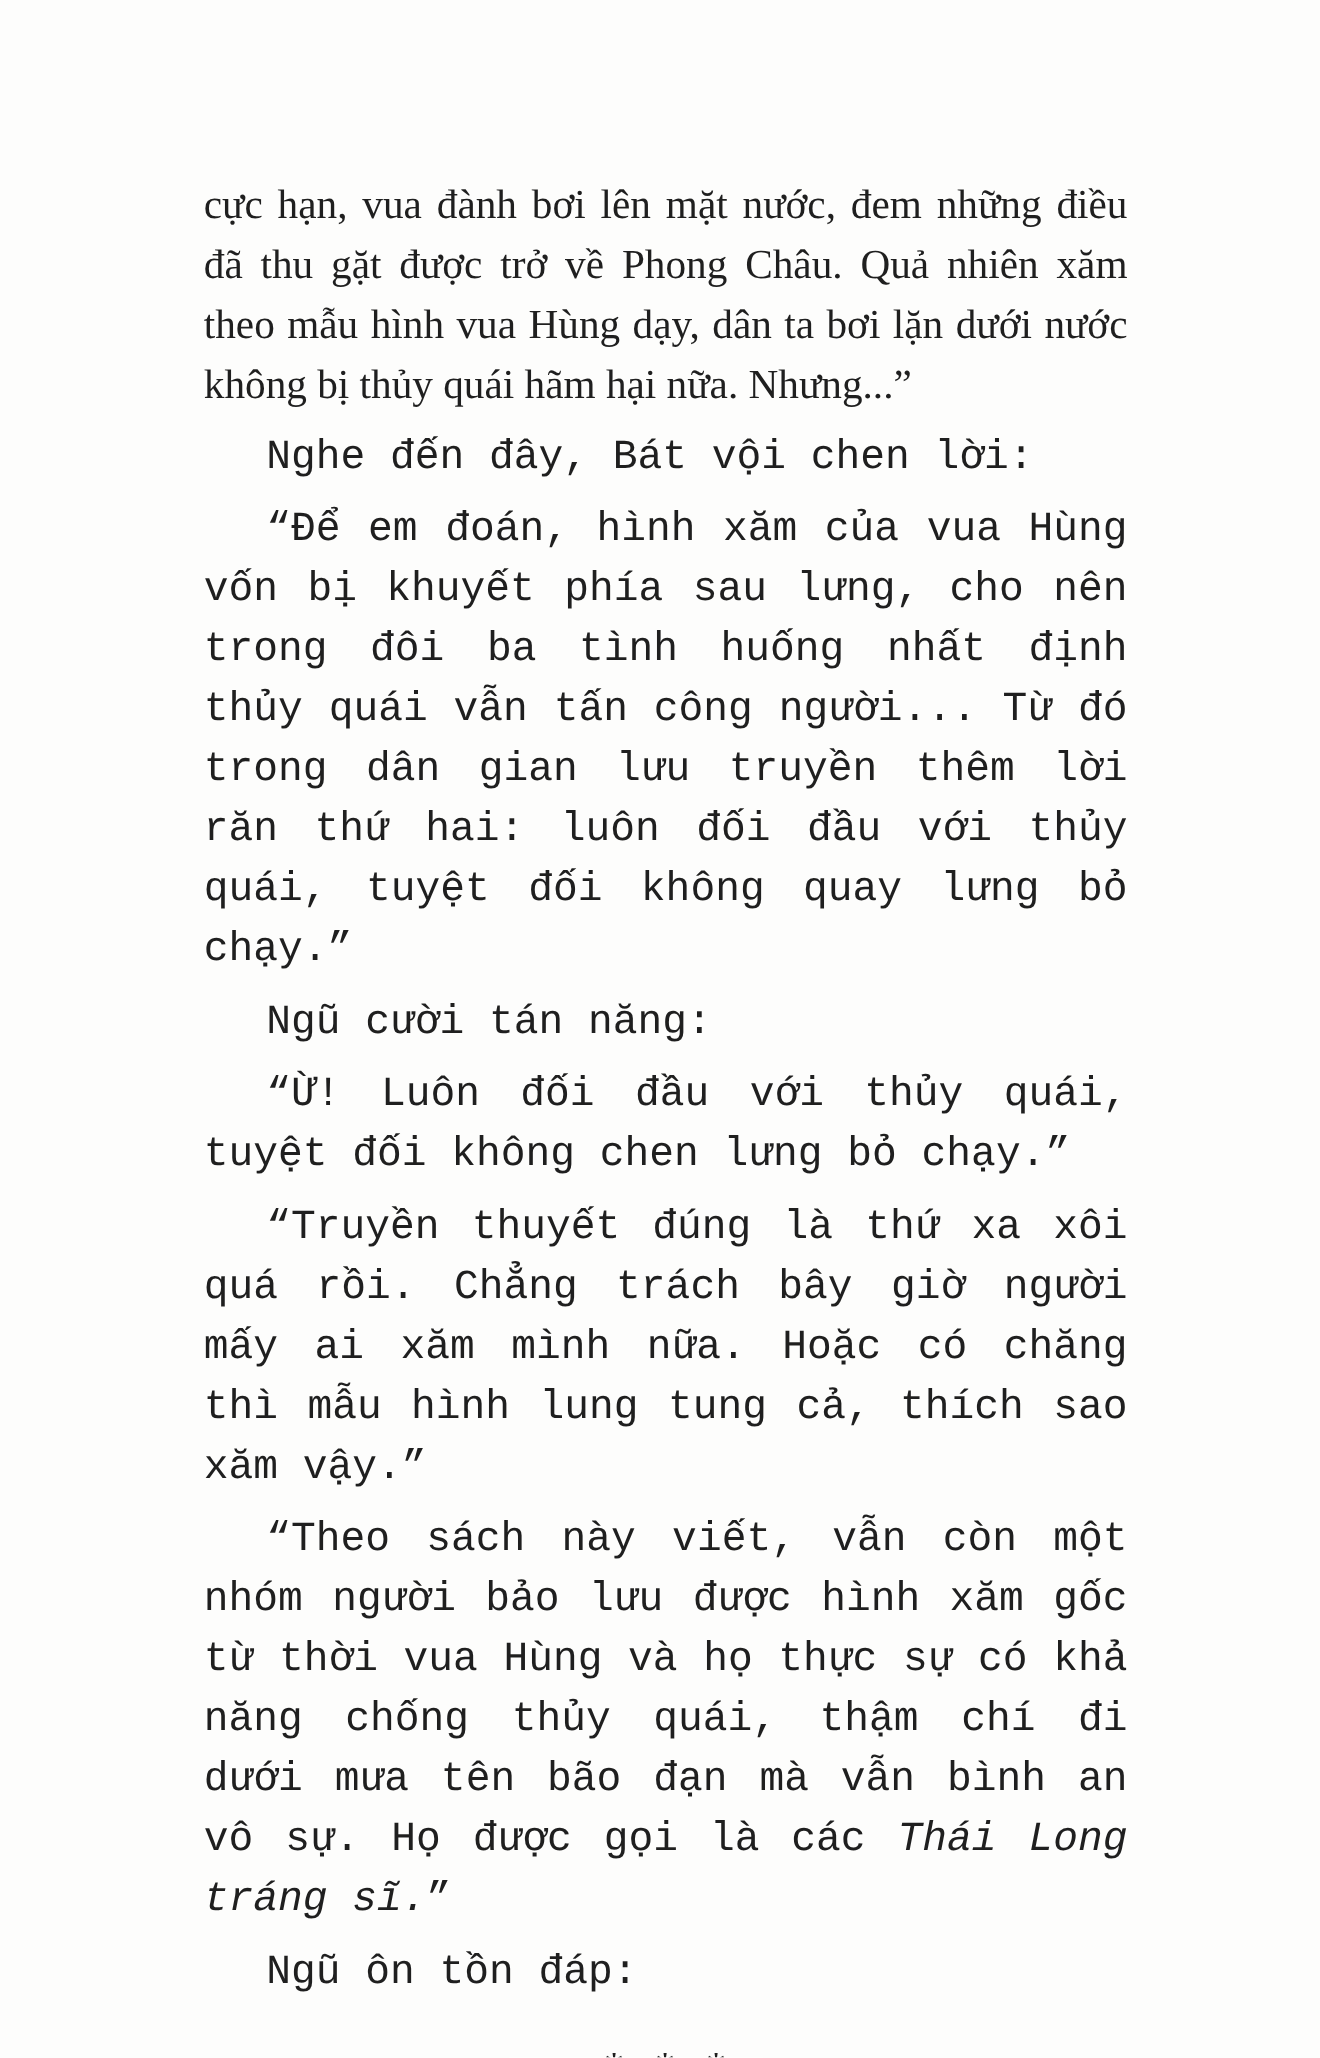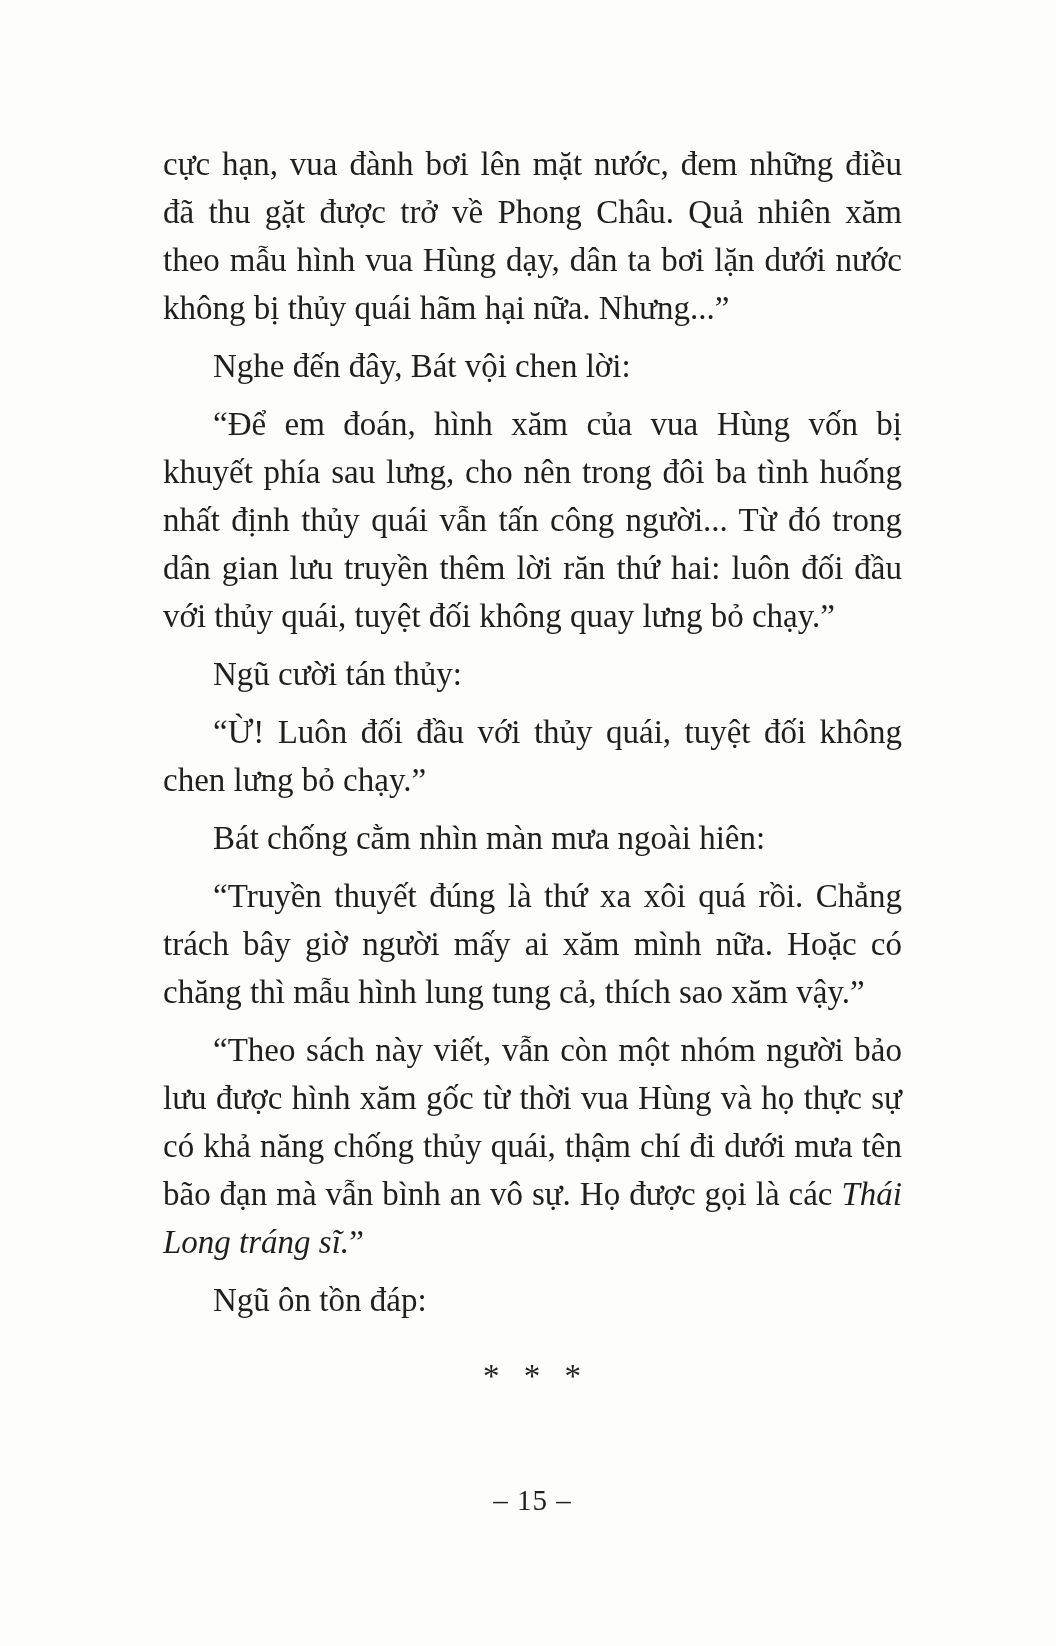--- a/index.html
+++ b/index.html
@@ -28,20 +28,21 @@
   }
   p.body {
     font-size: 33px;
     line-height: 48px;
     margin: 0 0 10px 0;
     text-align: justify;
     text-justify: inter-word;
   }
   p.body.indent {
     text-indent: 50px;
+    font-family: Liberation Mono, monospace;
   }
   .separator {
     margin-top: 28px;
     text-align: center;
     font-size: 33px;
     line-height: 48px;
     word-spacing: 14px;
     letter-spacing: 1px;
   }
   .page-number {
@@ -54,22 +55,21 @@
   i { font-style: italic; }
 </style>
 </head>
 <body>
 
 <div class="page">
   <div class="text-block">
     <p class="body">cực hạn, vua đành bơi lên mặt nước, đem những điều đã thu gặt được trở về Phong Châu. Quả nhiên xăm theo mẫu hình vua Hùng dạy, dân ta bơi lặn dưới nước không bị thủy quái hãm hại nữa. Nhưng...”</p>
     <p class="body indent">Nghe đến đây, Bát vội chen lời:</p>
     <p class="body indent">“Để em đoán, hình xăm của vua Hùng vốn bị khuyết phía sau lưng, cho nên trong đôi ba tình huống nhất định thủy quái vẫn tấn công người... Từ đó trong dân gian lưu truyền thêm lời răn thứ hai: luôn đối đầu với thủy quái, tuyệt đối không quay lưng bỏ chạy.”</p>
-    <p class="body indent">Ngũ cười tán thủy:</p>
+    <p class="body indent">Ngũ cười tán năng:</p>
     <p class="body indent">“Ừ! Luôn đối đầu với thủy quái, tuyệt đối không chen lưng bỏ chạy.”</p>
-    <p class="body indent">Bát chống cằm nhìn màn mưa ngoài hiên:</p>
     <p class="body indent">“Truyền thuyết đúng là thứ xa xôi quá rồi. Chẳng trách bây giờ người mấy ai xăm mình nữa. Hoặc có chăng thì mẫu hình lung tung cả, thích sao xăm vậy.”</p>
     <p class="body indent"><span>“Theo sách này viết, vẫn còn một nhóm người bảo lưu được hình xăm gốc từ thời vua Hùng và họ thực sự có khả năng chống thủy quái, thậm chí đi dưới mưa tên bão đạn mà vẫn bình an vô sự. Họ được gọi là các </span><i>Thái Long tráng sĩ.</i><span>”</span></p>
     <p class="body indent">Ngũ ôn tồn đáp:</p>
     <div class="separator">* * *</div>
     <div class="page-number">– 15 –</div>
   </div>
 </div>
 
 </body></html>

